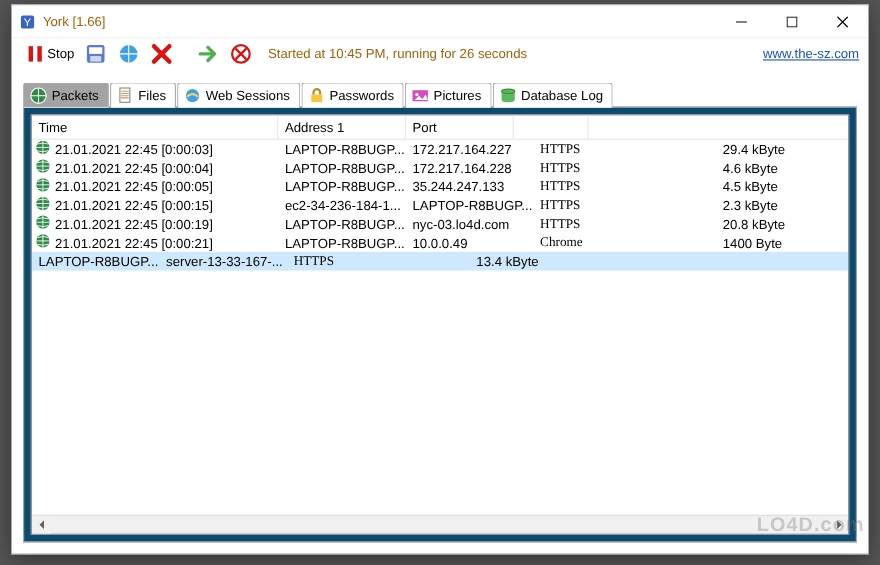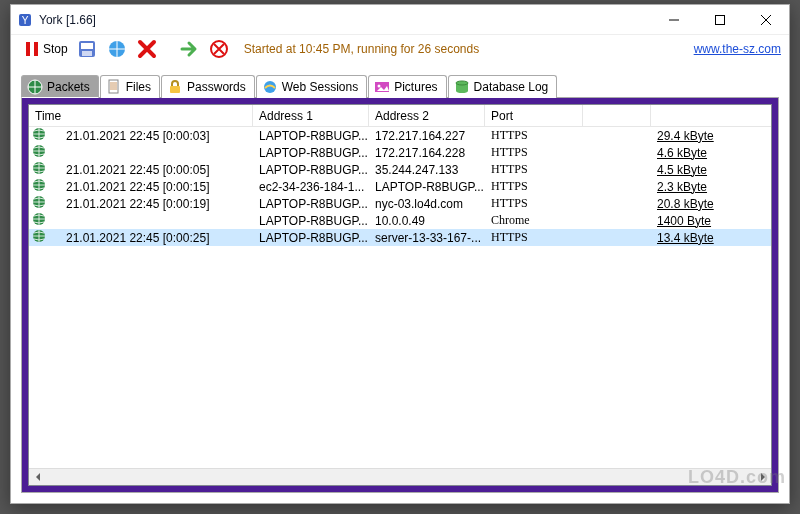--- a/index.html
+++ b/index.html
@@ -24,21 +24,21 @@
   }
   
   .titlebar {
     height:30px;
     display:flex; align-items:center;
     padding-left:6px;
     background:#fff;
     border-bottom:1px solid #eee;
   }
   .titlebar .app-icon { width:16px; height:16px; margin-right:6px; }
-  .titlebar .title { font-size:12px; color:#0f172a; }
+  .titlebar .title { font-size:12px; color:#a16207; }
   .titlebuttons { margin-left:auto; display:flex; }
   .titlebtn {
     width:46px; height:29px;
     display:flex; align-items:center; justify-content:center;
     color:#000;
   }
   .titlebtn svg { width:10px; height:10px; }
   
   .toolbar {
     height:28px;
@@ -75,21 +75,21 @@
     top:1px;
     gap:4px;
   }
   .tab .ticon { width:16px; height:16px; }
   .tab.active { background:#a3a3a3; z-index:2; border-bottom:1px solid #fff; }
   .tabpanel {
     border:1px solid #aaa;
     flex:1;
     padding:6px;
     display:flex; flex-direction:column;
-    background:#4c1d95;
+    background:#0c4a6e;
   }
   
   .list {
     flex:1;
     border:1px solid #828790;
     background:#fff;
     display:flex; flex-direction:column;
     overflow:hidden;
   }
   .list-head {
@@ -119,26 +119,26 @@
     display:flex;
     height:17px;
     align-items:center;
     font-size:12px;
   }
   .row.sel { background:#cde8ff; }
   .cell {
     padding-left:6px;
     white-space:nowrap; overflow:hidden; text-overflow:ellipsis;
   }
-  .cell.time { width:224px; display:flex; align-items:center; gap:20px; padding-left:3px; }
+  .cell.time { width:224px; display:flex; align-items:center; gap:4px; padding-left:3px; }
   .cell.a1 { width:116px; }
   .cell.a2 { width:116px; }
   .cell.port { width:98px;font-family:Liberation Serif, serif; }
   .cell.empty { width:68px; }
-  .cell.size { width:110px;text-decoration:underline; }
+  .cell.size { width:110px; }
   .globe { width:14px; height:14px; flex:none; }
   
   .hscroll {
     height:17px;
     background:#f0f0f0;
     border-top:1px solid #ddd;
     display:flex; justify-content:space-between; align-items:center;
   }
   .sbtn {
     width:17px; height:17px;
@@ -259,34 +259,34 @@
           <svg viewBox="0 0 16 16">
               <rect x="3" y="1" width="9" height="13" fill="#fff" stroke="#888"></rect>
               <path d="M4 4 H11 M4 6 H11 M4 8 H11 M4 10 H11" stroke="#c96"></path>
             </svg>
         </span>
         <span>Files</span>
       </div>
       <div class="tab">
         <span class="ticon">
           <svg viewBox="0 0 16 16">
+              <circle cx="8" cy="8" r="6" fill="#3fa0e8"></circle>
+              <path d="M3 9 Q8 4 13 9" stroke="#ffd24d" stroke-width="2" fill="none"></path>
+            </svg>
+        </span>
+        <span>Web Sessions</span>
+      </div>
+      <div class="tab">
+        <span class="ticon">
+          <svg viewBox="0 0 16 16">
               <rect x="3" y="7" width="10" height="7" rx="1" fill="#f5c542"></rect>
               <path d="M5 7 V5 a3 3 0 0 1 6 0 V7" fill="none" stroke="#b38f20" stroke-width="2"></path>
             </svg>
         </span>
         <span>Passwords</span>
-      </div>
-      <div class="tab">
-        <span class="ticon">
-          <svg viewBox="0 0 16 16">
-              <circle cx="8" cy="8" r="6" fill="#3fa0e8"></circle>
-              <path d="M3 9 Q8 4 13 9" stroke="#ffd24d" stroke-width="2" fill="none"></path>
-            </svg>
-        </span>
-        <span>Web Sessions</span>
       </div>
       <div class="tab">
         <span class="ticon">
           <svg viewBox="0 0 16 16">
               <rect x="1" y="3" width="14" height="10" fill="#d24ac2"></rect>
               <circle cx="5" cy="7" r="1.5" fill="#fff"></circle>
               <path d="M3 12 L7 8 L10 11 L13 7 L15 12 Z" fill="#fff"></path>
             </svg>
         </span>
         <span>Pictures</span>
@@ -301,21 +301,20 @@
         </span>
         <span>Database Log</span>
       </div>
     </div>
 
     <div class="tabpanel">
       <div class="list">
         <div class="list-head">
           <div class="col c-time">Time</div>
           <div class="col c-a1">Address 1</div>
-          <div class="col c-a2">Address 2</div>
           <div class="col c-port">Port</div>
           <div class="col c-empty"></div>
           <div class="col c-size"></div>
         </div>
         <div class="list-body" id="list-body">
             <div class="row">
               <div class="cell time">
                 <span><svg class="globe" viewBox="0 0 14 14">
                     <circle cx="7" cy="7" r="6" fill="#2e8b47"></circle>
                     <path d="M1 7 H13 M7 1 V13 M2 4 Q7 2 12 4 M2 10 Q7 12 12 10" stroke="#fff" stroke-width="0.8" fill="none"></path>
@@ -327,20 +326,21 @@
               <div class="cell port">HTTPS</div>
               <div class="cell empty"></div>
               <div class="cell size">29.4 kByte</div>
             </div>
             <div class="row">
               <div class="cell time">
                 <span><svg class="globe" viewBox="0 0 14 14">
                     <circle cx="7" cy="7" r="6" fill="#2e8b47"></circle>
                     <path d="M1 7 H13 M7 1 V13 M2 4 Q7 2 12 4 M2 10 Q7 12 12 10" stroke="#fff" stroke-width="0.8" fill="none"></path>
                   </svg></span>
+                <span>21.01.2021 22:45 [0:00:04]</span>
               </div>
               <div class="cell a1">LAPTOP-R8BUGP...</div>
               <div class="cell a2">172.217.164.228</div>
               <div class="cell port">HTTPS</div>
               <div class="cell empty"></div>
               <div class="cell size">4.6 kByte</div>
             </div>
             <div class="row">
               <div class="cell time">
                 <span><svg class="globe" viewBox="0 0 14 14">
@@ -382,35 +382,29 @@
               <div class="cell port">HTTPS</div>
               <div class="cell empty"></div>
               <div class="cell size">20.8 kByte</div>
             </div>
             <div class="row">
               <div class="cell time">
                 <span><svg class="globe" viewBox="0 0 14 14">
                     <circle cx="7" cy="7" r="6" fill="#2e8b47"></circle>
                     <path d="M1 7 H13 M7 1 V13 M2 4 Q7 2 12 4 M2 10 Q7 12 12 10" stroke="#fff" stroke-width="0.8" fill="none"></path>
                   </svg></span>
+                <span>21.01.2021 22:45 [0:00:21]</span>
               </div>
               <div class="cell a1">LAPTOP-R8BUGP...</div>
               <div class="cell a2">10.0.0.49</div>
               <div class="cell port">Chrome</div>
               <div class="cell empty"></div>
               <div class="cell size">1400 Byte</div>
             </div>
             <div class="row sel">
-              <div class="cell time">
-                <span><svg class="globe" viewBox="0 0 14 14">
-                    <circle cx="7" cy="7" r="6" fill="#2e8b47"></circle>
-                    <path d="M1 7 H13 M7 1 V13 M2 4 Q7 2 12 4 M2 10 Q7 12 12 10" stroke="#fff" stroke-width="0.8" fill="none"></path>
-                  </svg></span>
-                <span>21.01.2021 22:45 [0:00:25]</span>
-              </div>
               <div class="cell a1">LAPTOP-R8BUGP...</div>
               <div class="cell a2">server-13-33-167-...</div>
               <div class="cell port">HTTPS</div>
               <div class="cell empty"></div>
               <div class="cell size">13.4 kByte</div>
             </div>
           </div>
         <div class="hscroll">
           <div class="sbtn">
             <svg width="8" height="8" viewBox="0 0 8 8">

